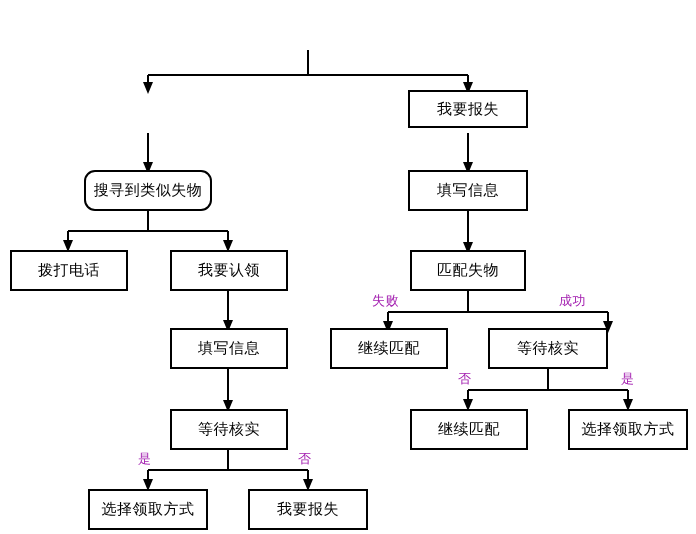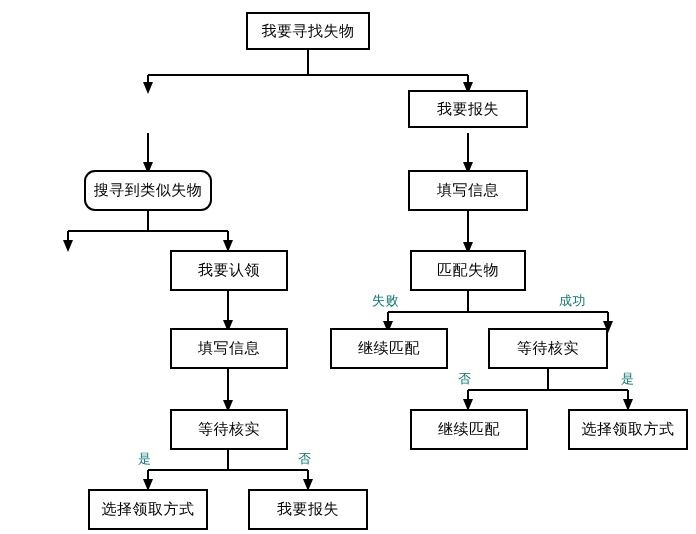--- a/index.html
+++ b/index.html
@@ -32,21 +32,21 @@
     letter-spacing: 0.5px;
     text-align: center;
     white-space: nowrap;
   }
   .node .ln {
     display: block;
   }
   .edge-label {
     position: absolute;
     font-size: 13px;
-    color: #0f766e;
+    color: #a21caf;
     white-space: nowrap;
     letter-spacing: 0.5px;
   }
   svg.links {
     position: absolute;
     left: 0;
     top: 0;
     width: 696px;
     height: 534px;
     pointer-events: none;
@@ -101,37 +101,37 @@
     <polygon points="388,333 383,321 393,321"></polygon>
     <path d="M608,312 L608,322"></path>
     <polygon points="608,333 603,321 613,321"></polygon>
 
     <path d="M548,369 L548,390 M468,390 L628,390 M468,390 L468,400"></path>
     <polygon points="468,411 463,399 473,399"></polygon>
     <path d="M628,390 L628,400"></path>
     <polygon points="628,411 623,399 633,399"></polygon>
   </svg>
 
-  <div class="node" style="left:246px; top:12px; width:124px; height:38px;">
-    <span class="ln">我要寻找失物</span>
-  </div>
 
 
   <div class="node" style="left:408px; top:90px; width:120px; height:38px;">
     <span class="ln">我要报失</span>
   </div>
 
   <div class="node" style="left:84px; top:170px; width:128px; height:41px;border-radius:11px;">
     <span class="ln">搜寻到类似失物</span>
   </div>
 
   <div class="node" style="left:408px; top:170px; width:120px; height:41px;">
     <span class="ln">填写信息</span>
   </div>
 
+  <div class="node" style="left:10px; top:250px; width:118px; height:41px;">
+    <span class="ln">拨打电话</span>
+  </div>
 
   <div class="node" style="left:170px; top:250px; width:118px; height:41px;">
     <span class="ln">我要认领</span>
   </div>
 
   <div class="node" style="left:410px; top:250px; width:116px; height:41px;">
     <span class="ln">匹配失物</span>
   </div>
 
   <div class="node" style="left:170px; top:328px; width:118px; height:41px;">

